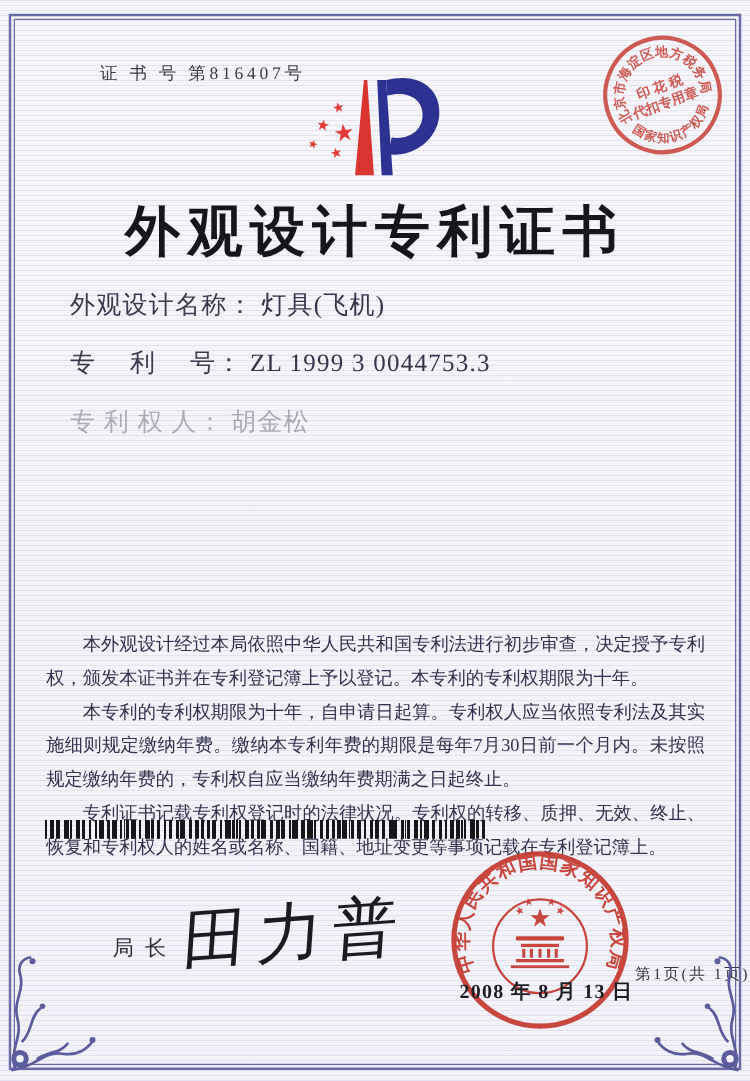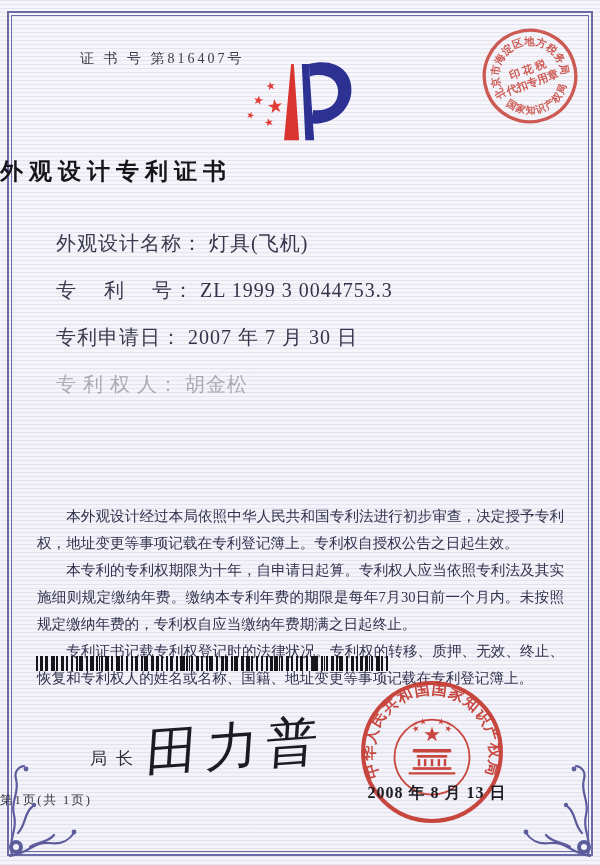--- a/index.html
+++ b/index.html
@@ -7,42 +7,42 @@
   #page{position:relative;width:600px;height:865px;margin:0 auto;overflow:hidden;
     background:
       repeating-linear-gradient(0deg, rgba(125,125,185,.14) 0 1px, rgba(255,255,255,0) 1px 4px),
       linear-gradient(#f6f5fa,#f3f2f8);
   }
   .abs{position:absolute;}
   
   #frame{position:absolute;top:15px;left:11px;right:11px;bottom:13px;
     border:1px solid #6b6ba8;outline:2px solid #6b6ba8;outline-offset:2px;pointer-events:none;}
   #cert-no{top:50px;left:64px;font-size:14px;letter-spacing:3px;color:#3c3c46;margin-left:16px;}
-  #title{top:156px;left:0;width:100%;text-align:left;font-size:23px;font-weight:bold;
+  #title{top:156px;left:0;width:100%;text-align:center;font-size:44px;font-weight:bold;
     letter-spacing:6px;color:#15151a;}
   #fields{top:230px;left:56px;width:480px;}
   .field-row{height:28px;margin-bottom:19px;font-size:20px;color:#3a3a4e;letter-spacing:1px;white-space:nowrap;}
   .field-row .val{margin-left:6px;color:#34344a;}
   .field-faded{opacity:.38;filter:blur(.4px);}
   #body-text{top:503px;left:37px;width:527px;color:#32324e;font-size:14.6px;line-height:27px;
     text-align:justify;}
   #body-text p{margin:0;text-indent:2em;}
   #barcode{top:656px;left:36px;width:354px;height:15px;
     background:
       repeating-linear-gradient(90deg,#16161a 0 2px,rgba(0,0,0,0) 2px 5px),
       repeating-linear-gradient(90deg,#16161a 0 1px,rgba(0,0,0,0) 1px 9px),
       repeating-linear-gradient(90deg,rgba(0,0,0,0) 0 4px,#16161a 4px 6px,rgba(0,0,0,0) 6px 13px);}
   #director{top:747px;left:90px;font-size:17px;letter-spacing:9px;color:#2e2e38;}
   #signature{top:712px;left:146px;font-size:52px;color:#1b1b22;
     font-family:"DejaVu Sans",sans-serif;transform:rotate(-4deg) skewX(-8deg);letter-spacing:8px;}
   #main-seal{left:356px;top:676px;opacity:.93;}
   #issue-date{left:362px;top:783px;width:150px;text-align:center;font-size:16px;font-weight:bold;
     color:#1c1c22;letter-spacing:1px;z-index:5;}
   #top-seal{left:478px;top:24px;transform:rotate(-20deg);opacity:.88;}
-  #footer{top:792px;left:0;width:100%;text-align:left;font-size:12.5px;letter-spacing:2px;color:#34343e;}
+  #footer{top:771px;left:0;width:100%;text-align:right;font-size:12.5px;letter-spacing:2px;color:#34343e;}
   .corner{bottom:6px;width:74px;height:96px;color:#5c5c9c;}
   #corner-left{left:4px;}
   #corner-right{right:4px;transform:scaleX(-1);}
   svg text{font-family:"Liberation Serif","DejaVu Serif",serif;}
 </style>
 </head>
 <body>
 
 <div id="page">
 
@@ -68,30 +68,27 @@
 
   <div class="abs" id="title">外观设计专利证书</div>
 
   <div class="abs" id="fields">
     <div class="field-row">
       <span>外观设计名称：</span><span class="val">灯具(飞机)</span>
     </div>
     <div class="field-row">
       <span>专　 利　 号：</span><span class="val">ZL 1999 3 0044753.3</span>
     </div>
-    <div class="field-row">
-      <span>专利申请日：</span><span class="val">2007 年 7 月 30 日</span>
-    </div>
     <div class="field-row field-faded">
       <span>专 利 权 人：</span><span class="val">胡金松</span>
     </div>
   </div>
 
   <div class="abs" id="body-text">
-    <p>本外观设计经过本局依照中华人民共和国专利法进行初步审查，决定授予专利权，地址变更等事项记载在专利登记簿上。专利权自授权公告之日起生效。</p>
+    <p>本外观设计经过本局依照中华人民共和国专利法进行初步审查，决定授予专利权，颁发本证书并在专利登记簿上予以登记。本专利的专利权期限为十年。</p>
     <p>本专利的专利权期限为十年，自申请日起算。专利权人应当依照专利法及其实施细则规定缴纳年费。缴纳本专利年费的期限是每年7月30日前一个月内。未按照规定缴纳年费的，专利权自应当缴纳年费期满之日起终止。</p>
     <p>专利证书记载专利权登记时的法律状况。专利权的转移、质押、无效、终止、恢复和专利权人的姓名或名称、国籍、地址变更等事项记载在专利登记簿上。</p>
   </div>
 
   <div class="abs" id="barcode"></div>
 
   <div class="abs" id="director">局长</div>
   <div class="abs" id="signature">田力普</div>
 
   <svg class="abs" id="main-seal" width="152" height="152" viewBox="0 0 150 150">

